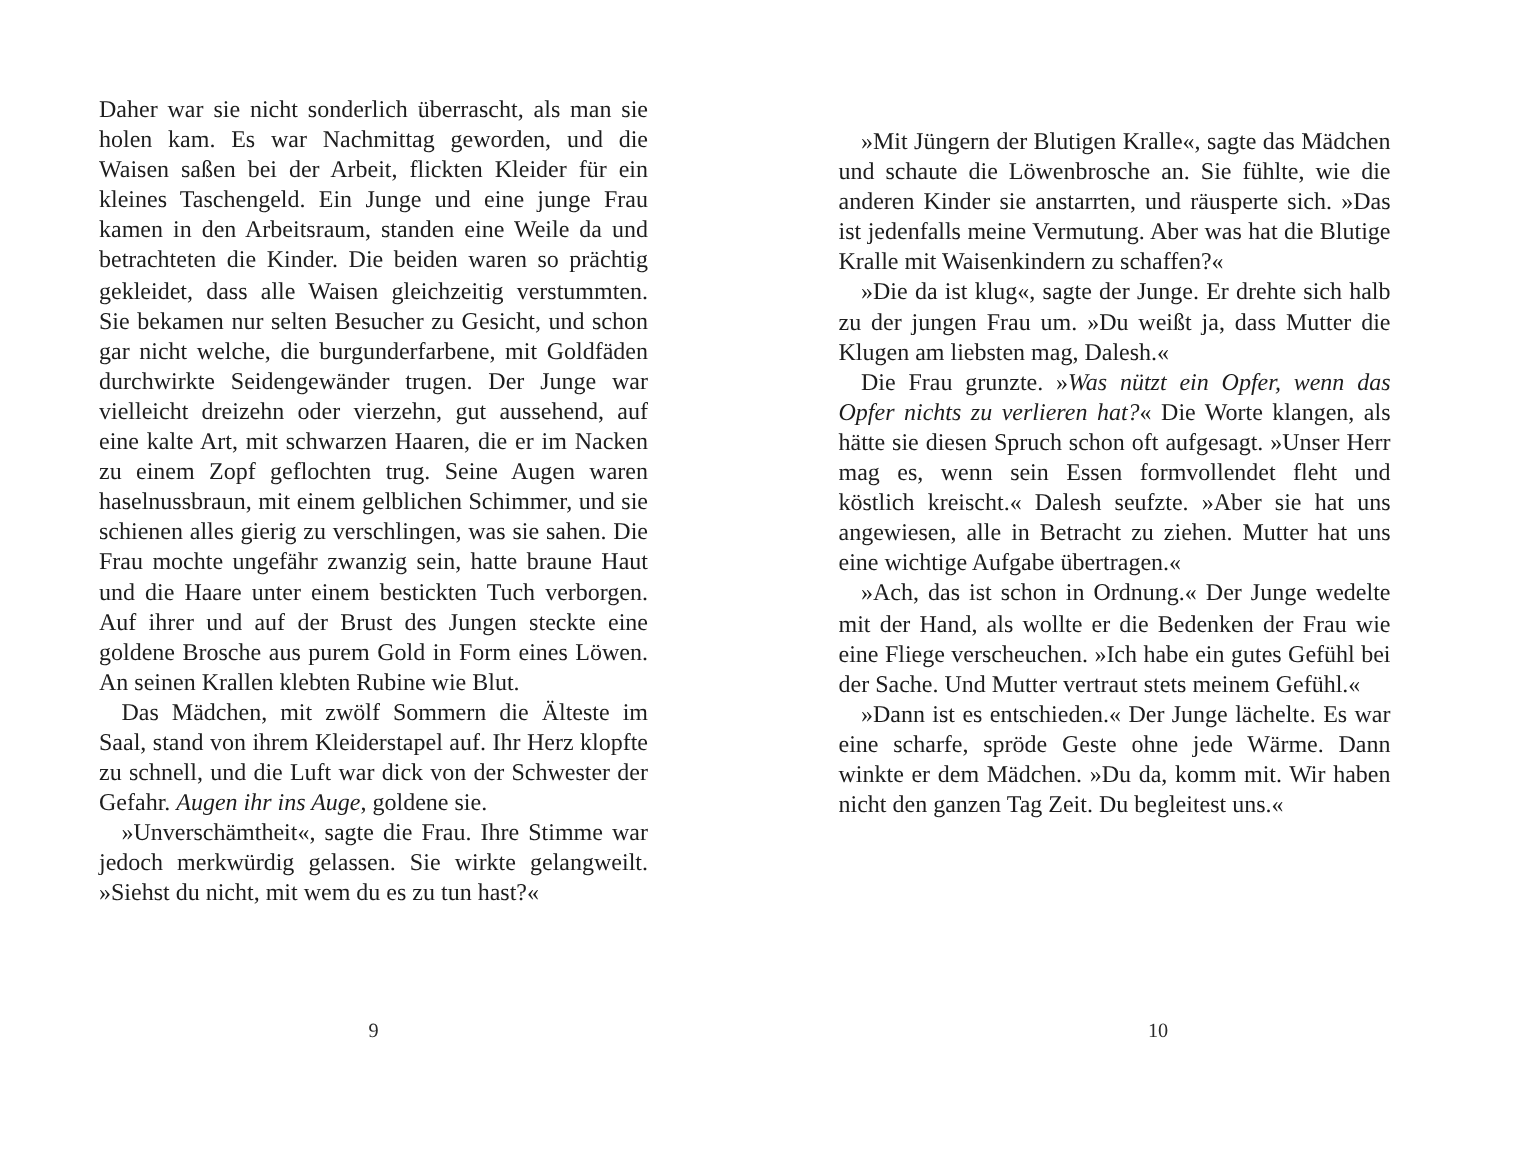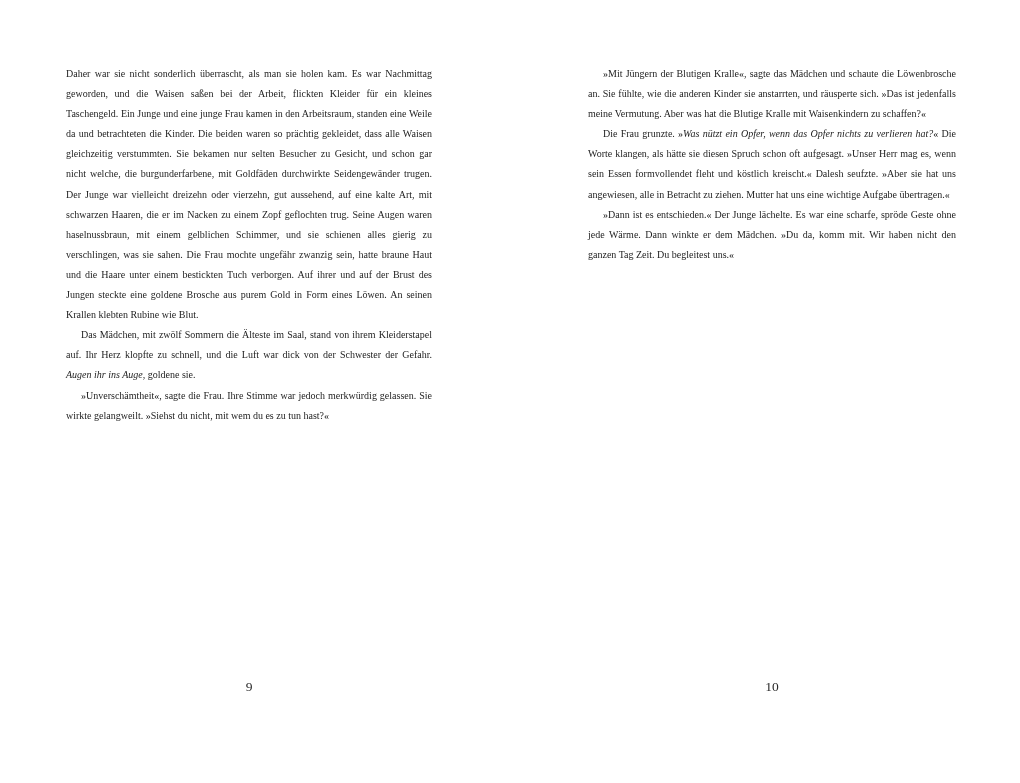--- a/index.html
+++ b/index.html
@@ -12,28 +12,28 @@
     width: 1020px;
     height: 783px;
     background: #ffffff;
     overflow: hidden;
     font-family: "Liberation Serif", "DejaVu Serif", serif;
     color: #1d1d1d;
   }
   .text-block {
     position: absolute;
     top: 64px;
-    font-size: 10px;
+    font-size: 16px;
     line-height: 20.1px;
     text-align: justify;
     hyphens: auto;
     -webkit-hyphens: auto;
   }
   .text-block-left  { left: 66px;  width: 366px; }
-  .text-block-right { left: 588px; width: 368px; }
+  .text-block-right { left: 559px; width: 368px; margin-top: 21px; }
   .para {
     margin: 0;
     padding: 0;
   }
   .para.indent {
     text-indent: 15px;
   }
   .para em {
     font-style: italic;
   }
@@ -53,21 +53,23 @@
 <div class="spread">
 
   <div class="text-block text-block-left" id="page-left-text" lang="de">
       <p class="para"><span>Daher war sie nicht sonderlich überrascht, als man sie holen kam. Es war Nachmittag geworden, und die Waisen saßen bei der Arbeit, flickten Kleider für ein kleines Taschengeld. Ein Junge und eine junge Frau kamen in den Arbeitsraum, standen eine Weile da und betrachteten die Kinder. Die beiden waren so prächtig gekleidet, dass alle Waisen gleichzeitig verstummten. Sie bekamen nur selten Besucher zu Gesicht, und schon gar nicht welche, die burgunderfarbene, mit Goldfäden durchwirkte Seidengewänder trugen. Der Junge war vielleicht dreizehn oder vierzehn, gut aussehend, auf eine kalte Art, mit schwarzen Haaren, die er im Nacken zu einem Zopf geflochten trug. Seine Augen waren haselnussbraun, mit einem gelblichen Schimmer, und sie schienen alles gierig zu verschlingen, was sie sahen. Die Frau mochte ungefähr zwanzig sein, hatte braune Haut und die Haare unter einem bestickten Tuch verborgen. Auf ihrer und auf der Brust des Jungen steckte eine goldene Brosche aus purem Gold in Form eines Löwen. An seinen Krallen klebten Rubine wie Blut.</span></p>
       <p class="para indent"><span>Das Mädchen, mit zwölf Sommern die Älteste im Saal, stand von ihrem Kleiderstapel auf. Ihr Herz klopfte zu schnell, und die Luft war dick von der Schwester der Gefahr. </span><em>Augen ihr ins Auge</em><span>, goldene sie.</span></p>
       <p class="para indent"><span>»Unverschämtheit«, sagte die Frau. Ihre Stimme war jedoch merkwürdig gelassen. Sie wirkte gelangweilt. »Siehst du nicht, mit wem du es zu tun hast?«</span></p>
     </div>
 
   <div class="text-block text-block-right" id="page-right-text" lang="de">
       <p class="para indent"><span>»Mit Jüngern der Blutigen Kralle«, sagte das Mädchen und schaute die Löwenbrosche an. Sie fühlte, wie die anderen Kinder sie anstarrten, und räusperte sich. »Das ist jedenfalls meine Vermutung. Aber was hat die Blutige Kralle mit Waisenkindern zu schaffen?«</span></p>
+      <p class="para indent"><span>»Die da ist klug«, sagte der Junge. Er drehte sich halb zu der jungen Frau um. »Du weißt ja, dass Mutter die Klugen am liebsten mag, Dalesh.«</span></p>
       <p class="para indent"><span>Die Frau grunzte. »</span><em>Was nützt ein Opfer, wenn das Opfer nichts zu verlieren hat?</em><span>« Die Worte klangen, als hätte sie diesen Spruch schon oft aufgesagt. »Unser Herr mag es, wenn sein Essen formvollendet fleht und köstlich kreischt.« Dalesh seufzte. »Aber sie hat uns angewiesen, alle in Betracht zu ziehen. Mutter hat uns eine wichtige Aufgabe übertragen.«</span></p>
+      <p class="para indent"><span>»Ach, das ist schon in Ordnung.« Der Junge wedelte mit der Hand, als wollte er die Bedenken der Frau wie eine Fliege verscheuchen. »Ich habe ein gutes Gefühl bei der Sache. Und Mutter vertraut stets meinem Gefühl.«</span></p>
       <p class="para indent"><span>»Dann ist es entschieden.« Der Junge lächelte. Es war eine scharfe, spröde Geste ohne jede Wärme. Dann winkte er dem Mädchen. »Du da, komm mit. Wir haben nicht den ganzen Tag Zeit. Du begleitest uns.«</span></p>
     </div>
 
   <div class="page-number page-number-left">9</div>
 
   <div class="page-number page-number-right">10</div>
 
 </div>
 
 </body></html>

